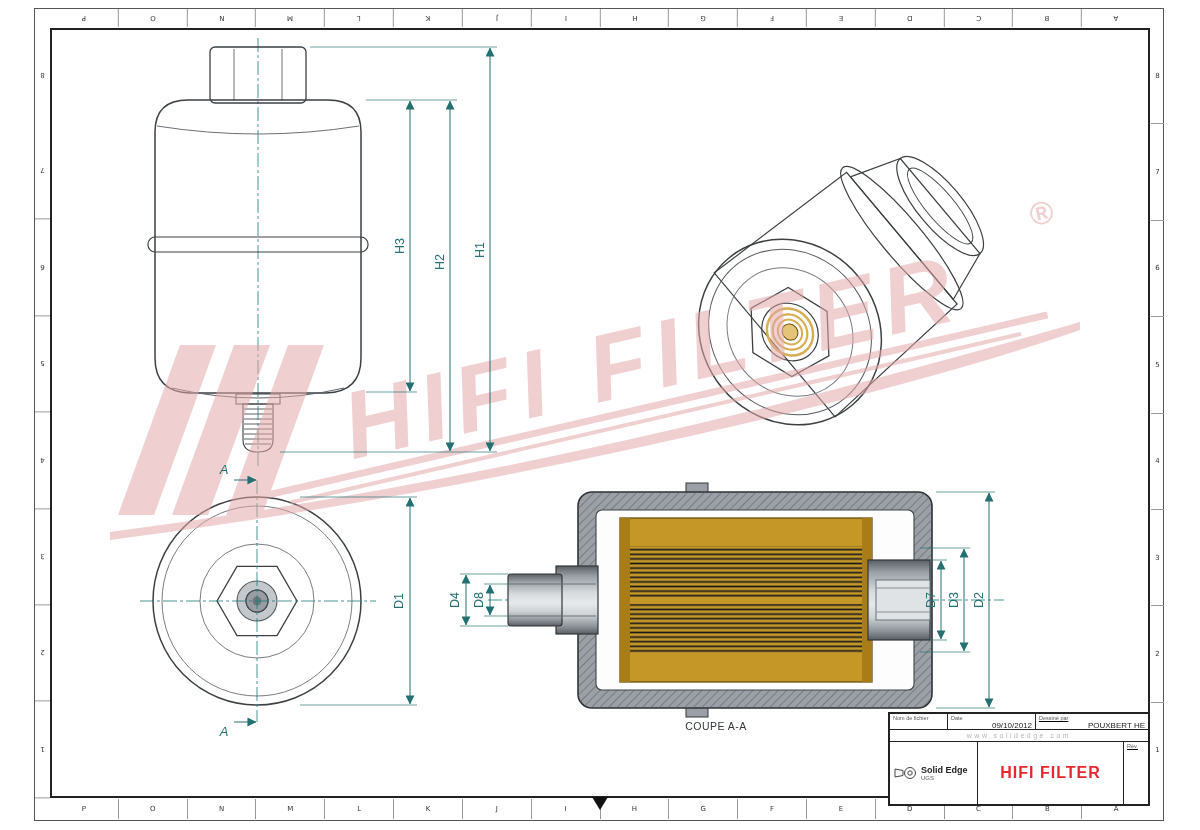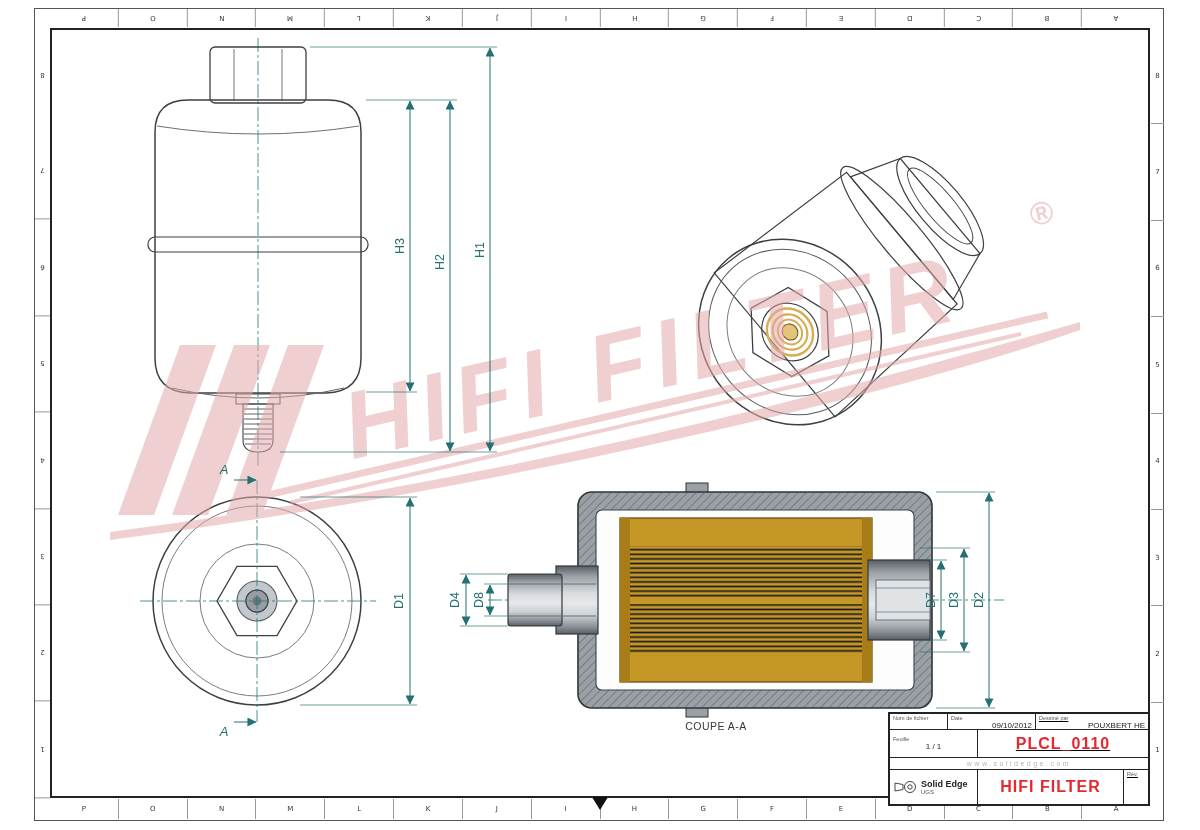--- a/index.html
+++ b/index.html
@@ -348,29 +348,20 @@
     </div>
     <div class="cell c-date">
       <span class="lbl">Date</span>
       <span class="val">09/10/2012</span>
     </div>
     <div class="cell c-drawn">
       <span class="lbl">Dessiné par</span>
       <span class="val">POUXBERT HE</span>
     </div>
   </div>
-  <div class="row r2">
-    <div class="cell c-sheet">
-      <span class="lbl">Feuille</span>
-      <span class="val">1 / 1</span>
-    </div>
-    <div class="cell c-part">
-      <span class="pn">PLCL_0110</span>
-    </div>
-  </div>
   <div class="row r3">
     <span class="web">www.solidedge.com</span>
   </div>
   <div class="row r4">
     <div class="cell c-cad">
       <svg width="24" height="14" viewBox="0 0 24 14" style="position:static">
         <circle cx="17" cy="7" r="5.5" fill="none" stroke="#444" stroke-width="1"></circle>
         <circle cx="17" cy="7" r="2.2" fill="none" stroke="#444" stroke-width="1"></circle>
         <path d="M2,3 L10,4.5 L10,9.5 L2,11 Z" fill="none" stroke="#444" stroke-width="1"></path>
       </svg>

